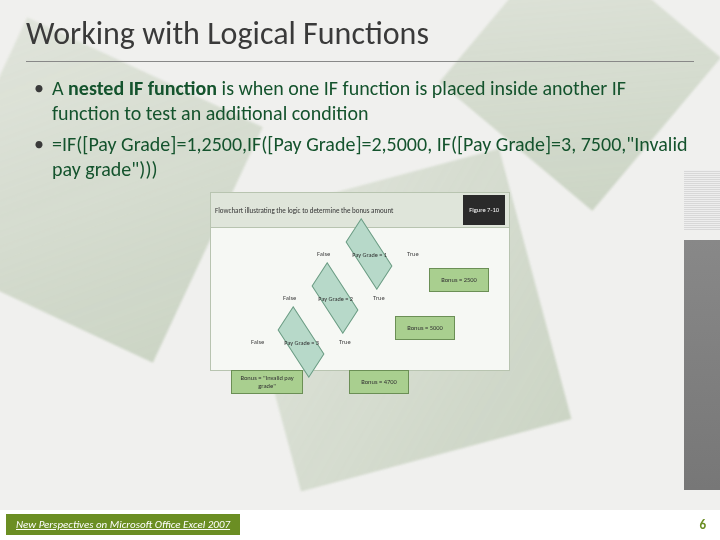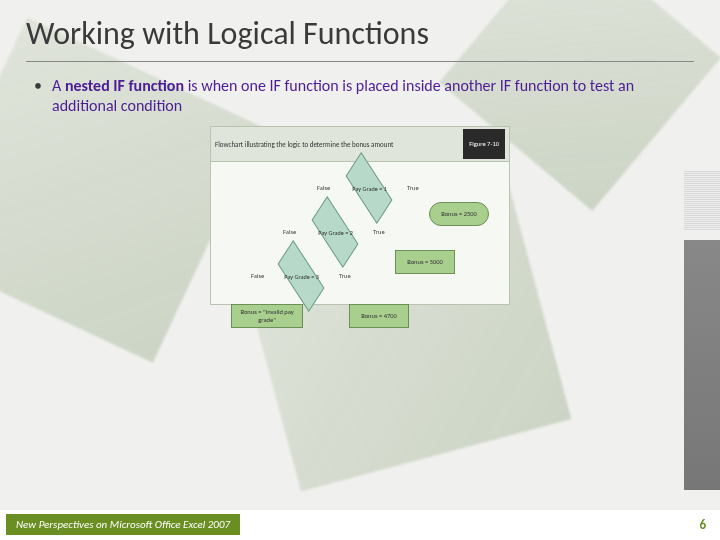--- a/index.html
+++ b/index.html
@@ -39,23 +39,23 @@
     border-top: 1px solid #888;
     margin-bottom: 14px;
   }
   .bullets {
     list-style: none;
     padding-left: 8px;
   }
   .bullets li {
     position: relative;
     padding-left: 18px;
-    font-size: 16px;
+    font-size: 20px;
     line-height: 1.25;
-    color: #4c1d95;
+    color: #14532d;
     margin-bottom: 6px;
   }
   .bullets li::before {
     content: "•";
     position: absolute;
     left: 0;
     top: 0;
     color: #3a3a3a;
   }
   .bold { font-weight: 700; }
@@ -157,20 +157,21 @@
   }
   .footer-bar {
     position: absolute;
     left: 6px;
     bottom: 5px;
     background: #6b8e23;
     color: #fff;
     font-size: 11px;
     padding: 4px 10px;
     font-style: italic;
+    text-decoration: underline;
   }
   .page-num {
     position: absolute;
     right: 14px;
     bottom: 8px;
     color: #6b8e23;
     font-size: 13px;
     font-weight: 600;
   }
 </style>
@@ -187,35 +188,36 @@
 <div class="right-strip2"></div>
 
 <div class="slide">
   <h1 class="title">Working with Logical Functions</h1>
   <hr class="title-rule">
 
   <ul class="bullets">
     <li>
       <span>A </span><span class="bold">nested IF function</span><span> is when one IF function is placed inside another IF function to test an additional condition</span>
     </li>
+    <li>=IF([Pay Grade]=1,2500,IF([Pay Grade]=2,5000, IF([Pay Grade]=3, 7500,"Invalid pay grade")))</li>
   </ul>
 
   <div class="figure-wrap">
     <div class="figure">
       <div class="figure-header">
         <span>Flowchart illustrating the logic to determine the bonus amount</span>
         <span class="figure-badge">Figure 7-10</span>
       </div>
       <div class="flowchart">
         <div class="diamond" style="left:130px; top:12px;">
             <span>Pay Grade = 1</span>
           </div>
         <span class="label-ft" style="left:106px; top:22px;">False</span>
         <span class="label-ft" style="left:196px; top:22px;">True</span>
-        <div class="box" style="left:218px; top:40px;border-radius:12px;">Bonus = 2500</div>
+        <div class="box" style="left:218px; top:40px;">Bonus = 2500</div>
 
         <div class="diamond" style="left:96px; top:56px;">
             <span>Pay Grade = 2</span>
           </div>
         <span class="label-ft" style="left:72px; top:66px;">False</span>
         <span class="label-ft" style="left:162px; top:66px;">True</span>
         <div class="box" style="left:184px; top:88px;text-align:center;">Bonus = 5000</div>
 
         <div class="diamond" style="left:62px; top:100px;">
             <span>Pay Grade = 3</span>

